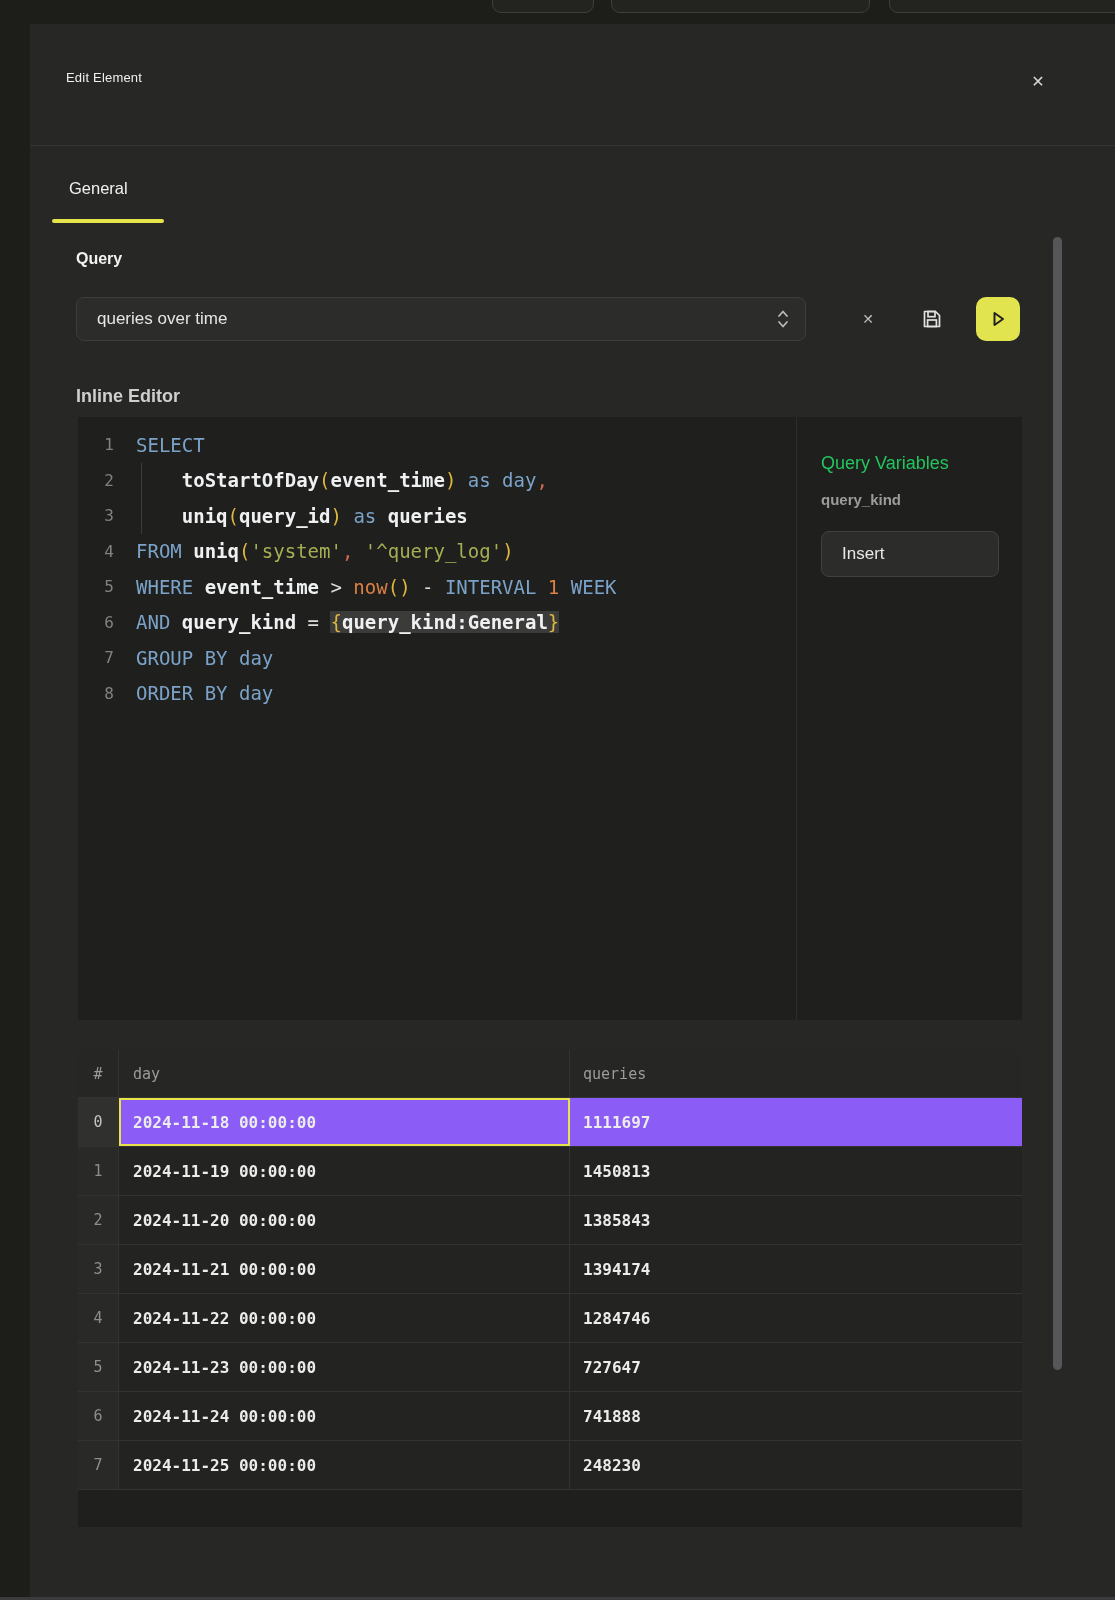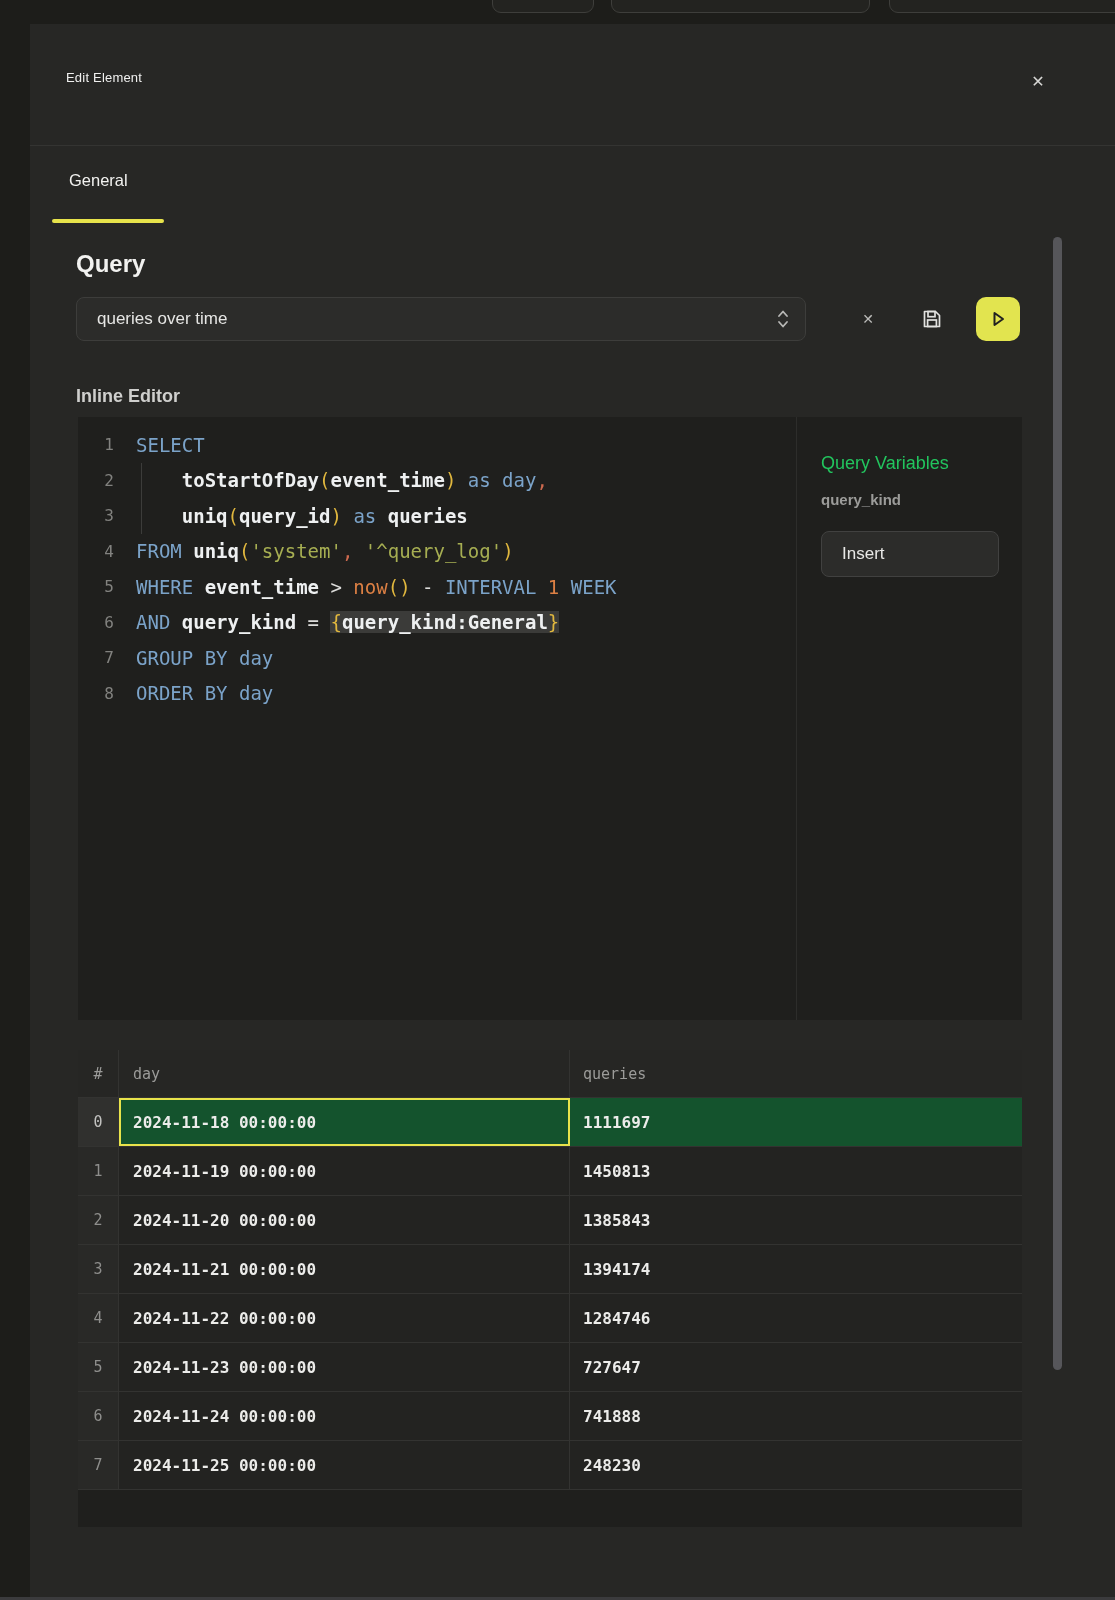--- a/index.html
+++ b/index.html
@@ -19,24 +19,24 @@
   }
   
   .modal {
     position:absolute; left:30px; top:24px; width:1085px; height:1576px;
     background:#272725;
   }
   .modal-title { position:absolute; left:36px; top:46px; font-size:13px; font-weight:500; color:#f0f0ef; letter-spacing:.2px; }
   .close-btn { position:absolute; left:996px; top:46px; width:24px; height:24px; text-align:center; line-height:24px; font-size:16px; color:#d6d6d4; cursor:pointer; }
   .header-divider { position:absolute; left:0; top:121px; width:100%; height:1px; background:#343432; }
 
-  .tab { position:absolute; left:39px; top:147px; font-size:16.5px; color:#f1f1ef; }
+  .tab { position:absolute; left:39px; top:155px; font-size:16.5px; color:#f1f1ef; }
   .tab-underline { position:absolute; left:22px; top:195px; width:112px; height:4px; background:#e7e34b; border-radius:2px; }
 
-  .query-label { position:absolute; left:46px; top:226px; font-size:24px; font-weight:700; color:#f2f2f0; }
+  .query-label { position:absolute; left:46px; top:226px; font-size:16px; font-weight:700; color:#f2f2f0; }
 
   .select {
     position:absolute; left:46px; top:273px; width:730px; height:44px;
     background:#2c2c2a; border:1px solid #3d3d3b; border-radius:8px;
     display:flex; align-items:center; padding:0 16px 0 20px;justify-content:space-between;
   }
   .select-value { flex:1; font-size:17px; color:#e6e6e4; }
   .clear-x { position:absolute; left:826px; top:284px; width:24px; height:22px; text-align:center; line-height:22px; font-size:14px; color:#bcbcba; }
   .save-btn { position:absolute; left:890px; top:283px; width:24px; height:24px; }
   .play-btn {
@@ -76,21 +76,21 @@
   .results { position:absolute; left:48px; top:1026px; width:944px; background:#232321; font-family:"DejaVu Sans Mono", monospace; }
   .t-row { display:flex; height:49px; border-bottom:1px solid #333331; }
   .t-row.header { height:48px; background:#262624; }
   .t-cell { display:flex; align-items:center; border-right:1px solid #333331; overflow:hidden; }
   .t-cell:last-child { border-right:none; }
   .c-idx { width:41px; flex:none; justify-content:center; background:#292927; color:#8e8e8c; font-size:15px; }
   .c-day { width:451px; flex:none; padding-left:14px; }
   .c-q { flex:1; padding-left:13px; }
   .header .t-cell { background:#262624; color:#9b9b99; font-size:15px; font-weight:400; }
   .t-row.data .c-day, .t-row.data .c-q { font-size:16px; font-weight:700; color:#ececea; }
-  .t-row.selected .c-day, .t-row.selected .c-q { background:#14532d; }
+  .t-row.selected .c-day, .t-row.selected .c-q { background:#8b5cf6; }
   .t-row.selected .c-idx { background:#30302e; color:#c2c2c0; }
   .cell-selected { outline:2px solid #e8e34b; outline-offset:-2px; }
   .t-footer { height:37px; background:#1f1f1d; }
 
   .scrollbar-thumb { position:absolute; left:1023px; top:213px; width:9px; height:1133px; background:#56565a; border-radius:5px; }
 
   .bottom-edge { position:absolute; left:0; top:1597px; width:100%; height:3px; background:#3b3b3d; }
 </style>
 </head>
 <body>

